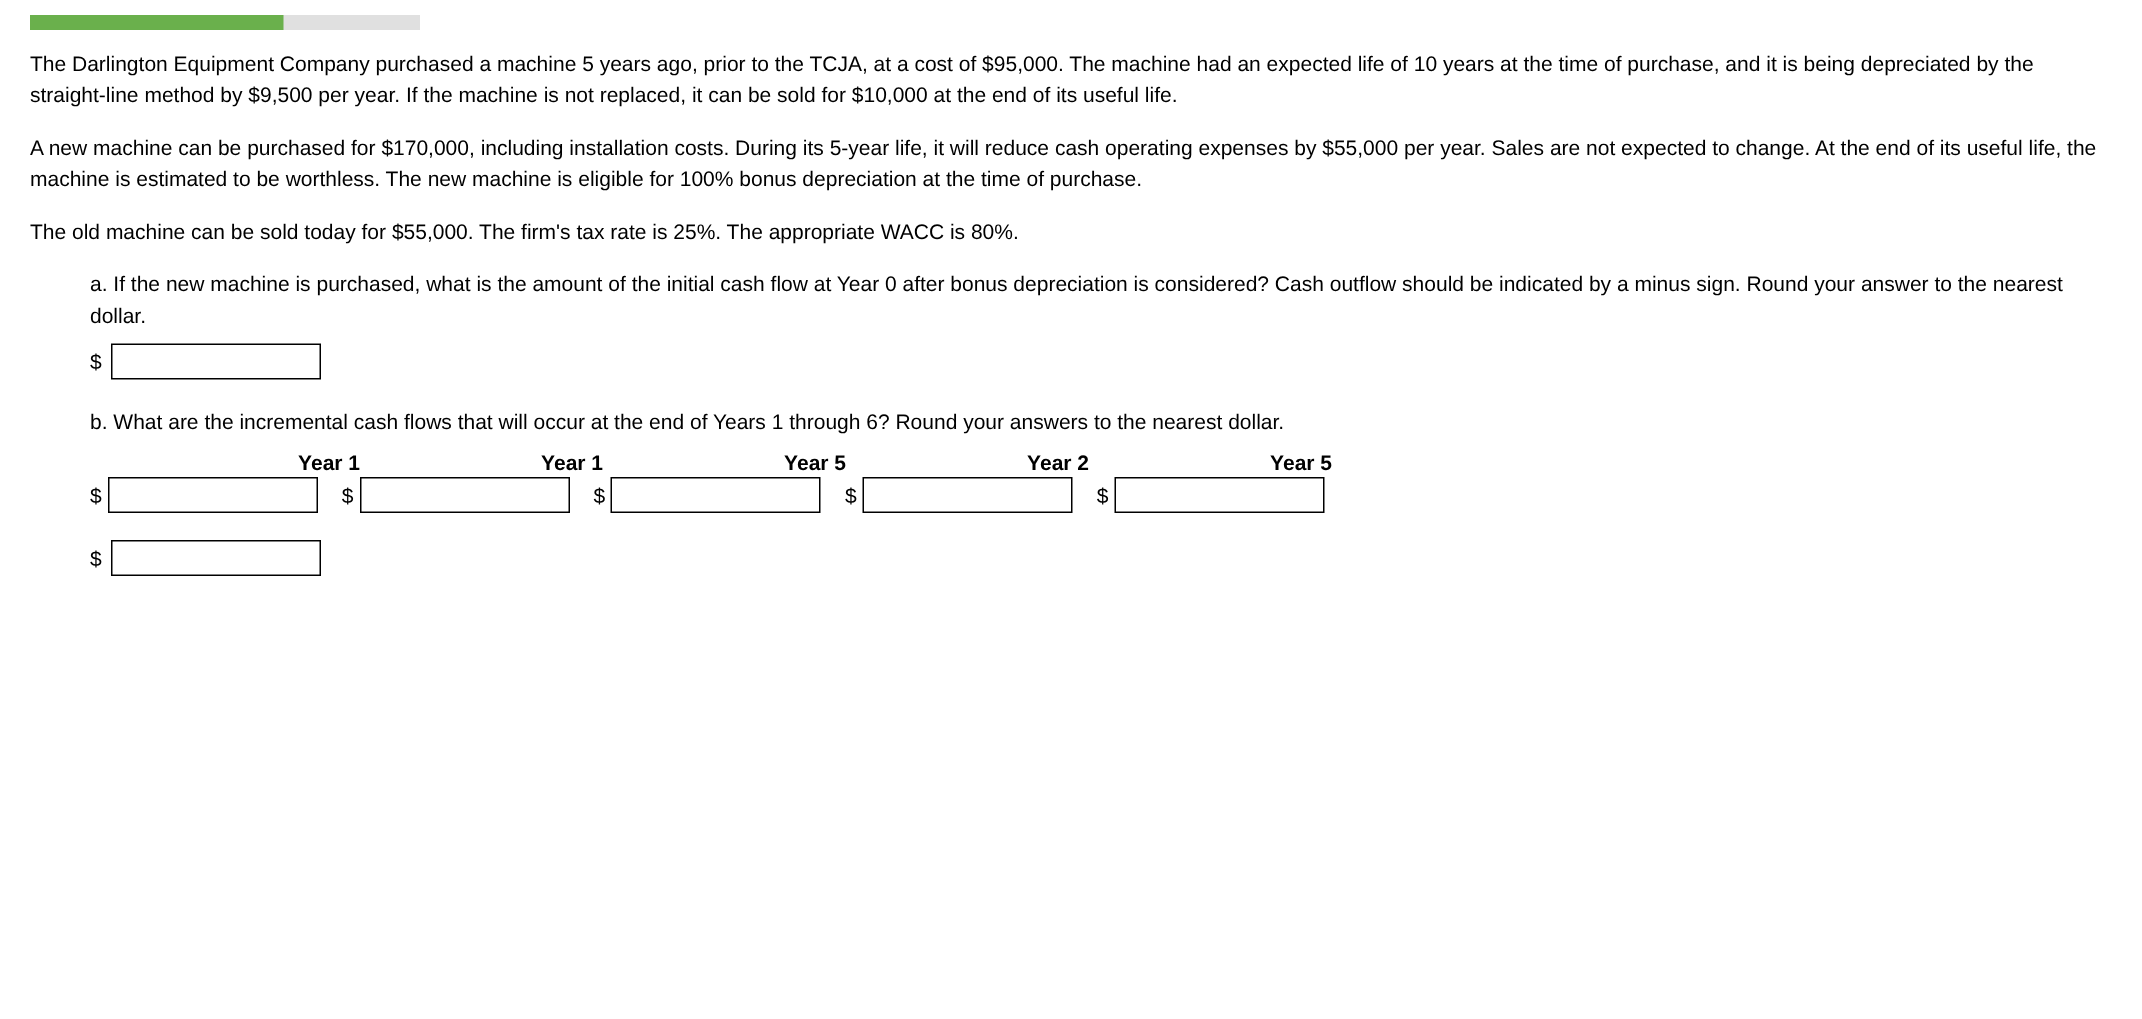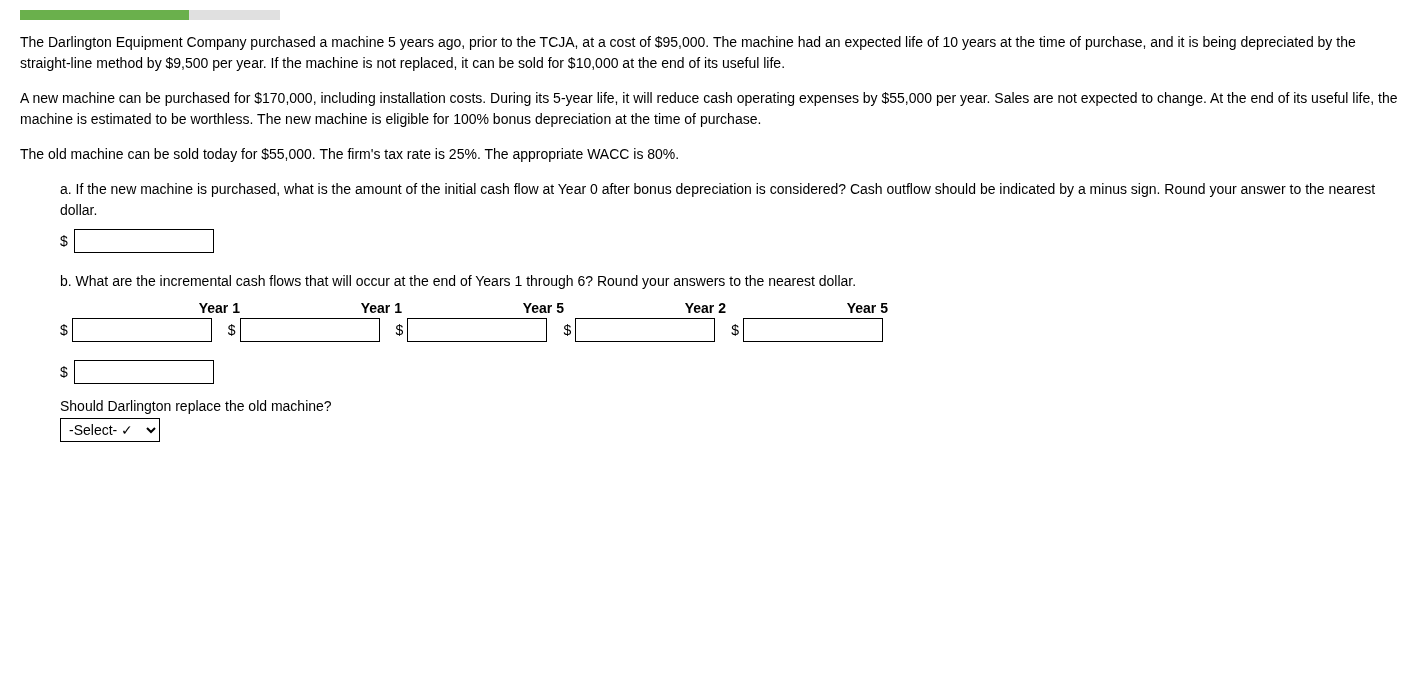--- a/index.html
+++ b/index.html
@@ -178,23 +178,15 @@
       </div>
     </div>
   </div>
 
   <div class="question-block sub-question">
     <div class="input-row">
       <span class="dollar-sign">$</span>
       <input type="text" class="answer-input" style="">
     </div>
 
-    <div class="should-replace-row" style="margin-top: 14px;">
-      <div style="margin-bottom: 4px;">Should Darlington replace the old machine?</div>
-      <select class="select-dropdown">
-        <option>-Select- ✓</option>
-        <option>Yes</option>
-        <option>No</option>
-      </select>
-    </div>
   </div>
 
 </div>
 
 </body></html>

